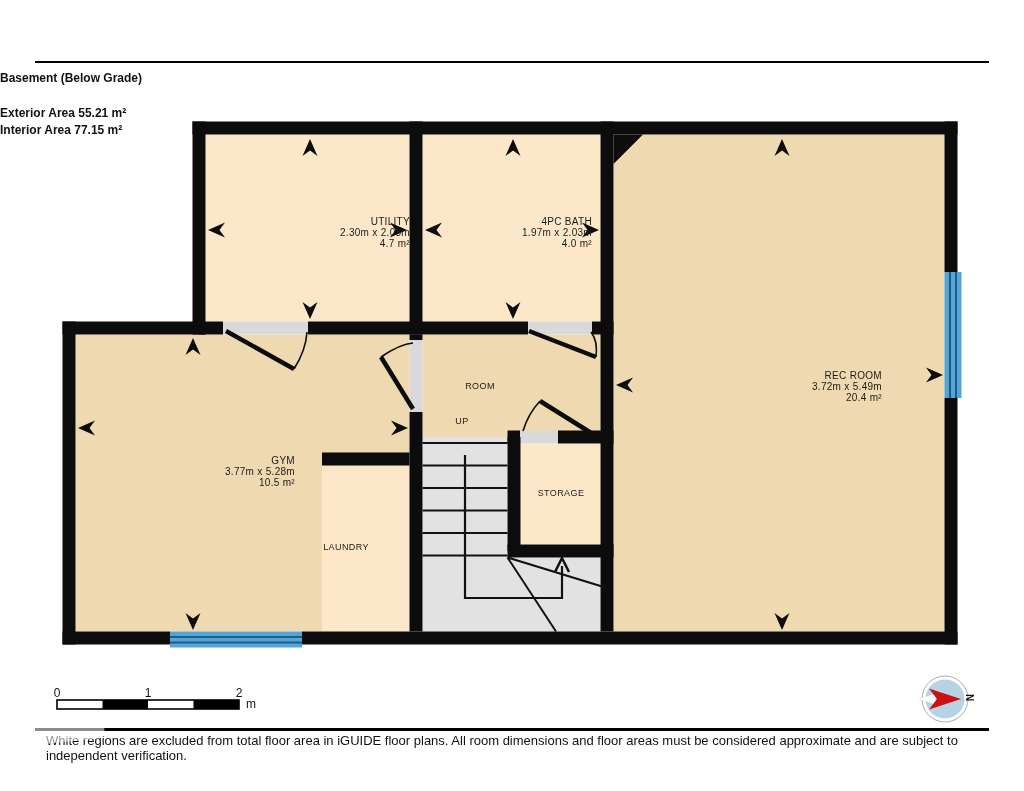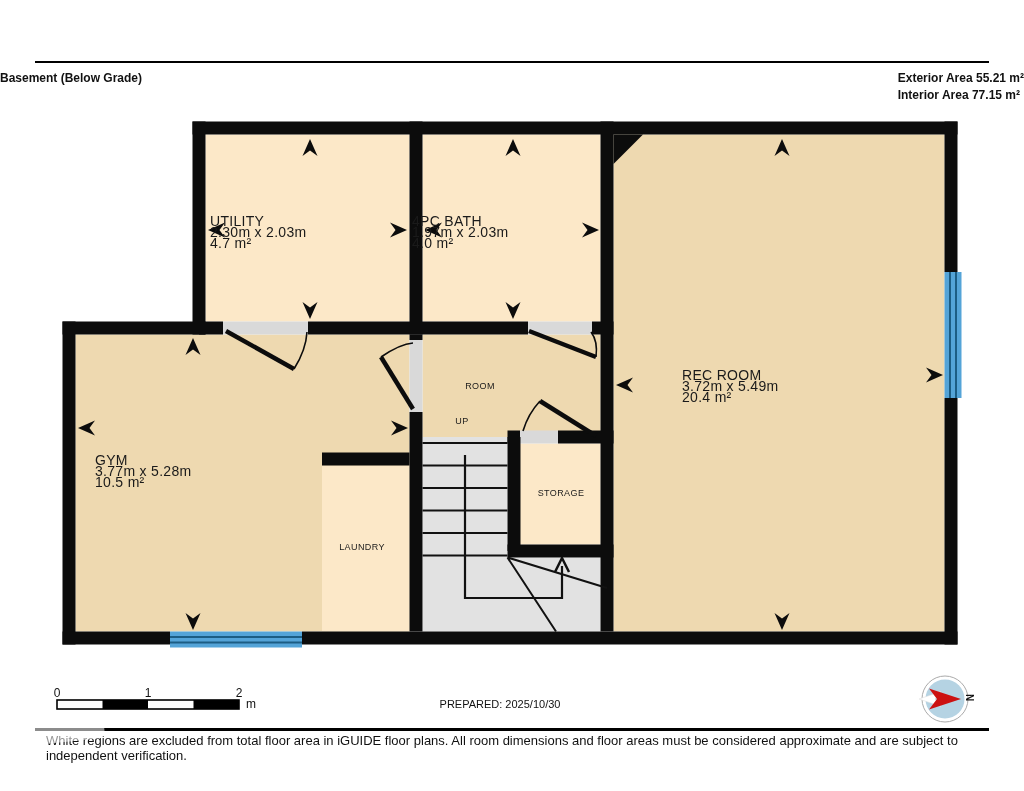--- a/index.html
+++ b/index.html
@@ -4,27 +4,27 @@
 <style>
   html,body{margin:0;padding:0;background:#ffffff;}
   .page{position:relative;width:1024px;height:791px;background:#fff;overflow:hidden;
         font-family:"Liberation Sans",sans-serif;color:#111;}
   .abs{position:absolute;}
   
   .title{left:0;right:0;top:33px;text-align:center;font-size:21px;font-weight:bold;letter-spacing:.2px;}
   .rule{left:35px;width:954px;height:2px;background:#000;}
   .rule-top{top:61px;}
   .rule-bottom{top:728px;height:3px;}
-  .subtitle{left:0;right:0;top:71px;display:flex;justify-content:space-between;align-items:flex-start;gap:9px;font-size:12px;}
+  .subtitle{left:0;right:0;top:71px;display:flex;justify-content:flex-start;align-items:flex-start;gap:21px;font-size:12px;flex-direction:column;}
   .floor-label{font-weight:bold;}
   .areas div{margin-bottom:3px;font-weight:bold;}
   
   .plan{left:0;top:0;width:1024px;height:791px;}
   
-  .roomlabel{font-size:14px;line-height:11px;text-align:left;letter-spacing:.3px;color:#1a1a1a;}
+  .roomlabel{font-size:10px;line-height:11px;text-align:right;letter-spacing:.3px;color:#1a1a1a;}
   .minilabel{font-size:9px;text-align:center;letter-spacing:.4px;color:#1a1a1a;}
   
   .scale-num{font-size:12px;width:24px;text-align:center;top:686px;}
   .scale-unit{font-size:12px;top:697px;}
   
   .prepared{left:0;right:24px;top:698px;text-align:center;font-size:11px;}
   .disclaimer{left:46px;top:733px;font-size:13px;}
   .compass-n{left:966px;top:692px;font-size:10px;font-weight:600;transform:rotate(90deg);}
   .watermark{left:22px;top:714px;width:82px;height:28px;background:rgba(255,255,255,.55);
              transform:rotate(-6deg);border-radius:5px;}
@@ -170,26 +170,25 @@
     <div>20.4 m²</div>
   </div>
   <div class="abs roomlabel" style="left:95px;top:455px;width:200px;">
     <div>GYM</div>
     <div>3.77m x 5.28m</div>
     <div>10.5 m²</div>
   </div>
   <div class="abs minilabel" style="left:430px;top:381px;width:100px;">ROOM</div>
   <div class="abs minilabel" style="left:432px;top:416px;width:60px;">UP</div>
   <div class="abs minilabel" style="left:511px;top:488px;width:100px;">STORAGE</div>
-  <div class="abs minilabel" style="left:312px;top:542px;width:100px;">LAUNDRY</div>
+  <div class="abs minilabel" style="left:296px;top:542px;width:100px;">LAUNDRY</div>
 
   <div class="abs scale-num" style="left:45px;">0</div>
   <div class="abs scale-num" style="left:136px;">1</div>
   <div class="abs scale-num" style="left:227px;">2</div>
   <div class="abs scale-unit" style="left:246px;">m</div>
 
-  <div class="abs prepared">PREPARED: 2025/10/30</div>
   <div class="abs compass-n">N</div>
   <div class="abs rule rule-bottom"></div>
   <div class="abs disclaimer">White regions are excluded from total floor area in iGUIDE floor plans. All room dimensions and floor areas must be considered approximate and are subject to independent verification.</div>
   <div class="abs watermark"></div>
 
 </div>
 
 </body></html>

